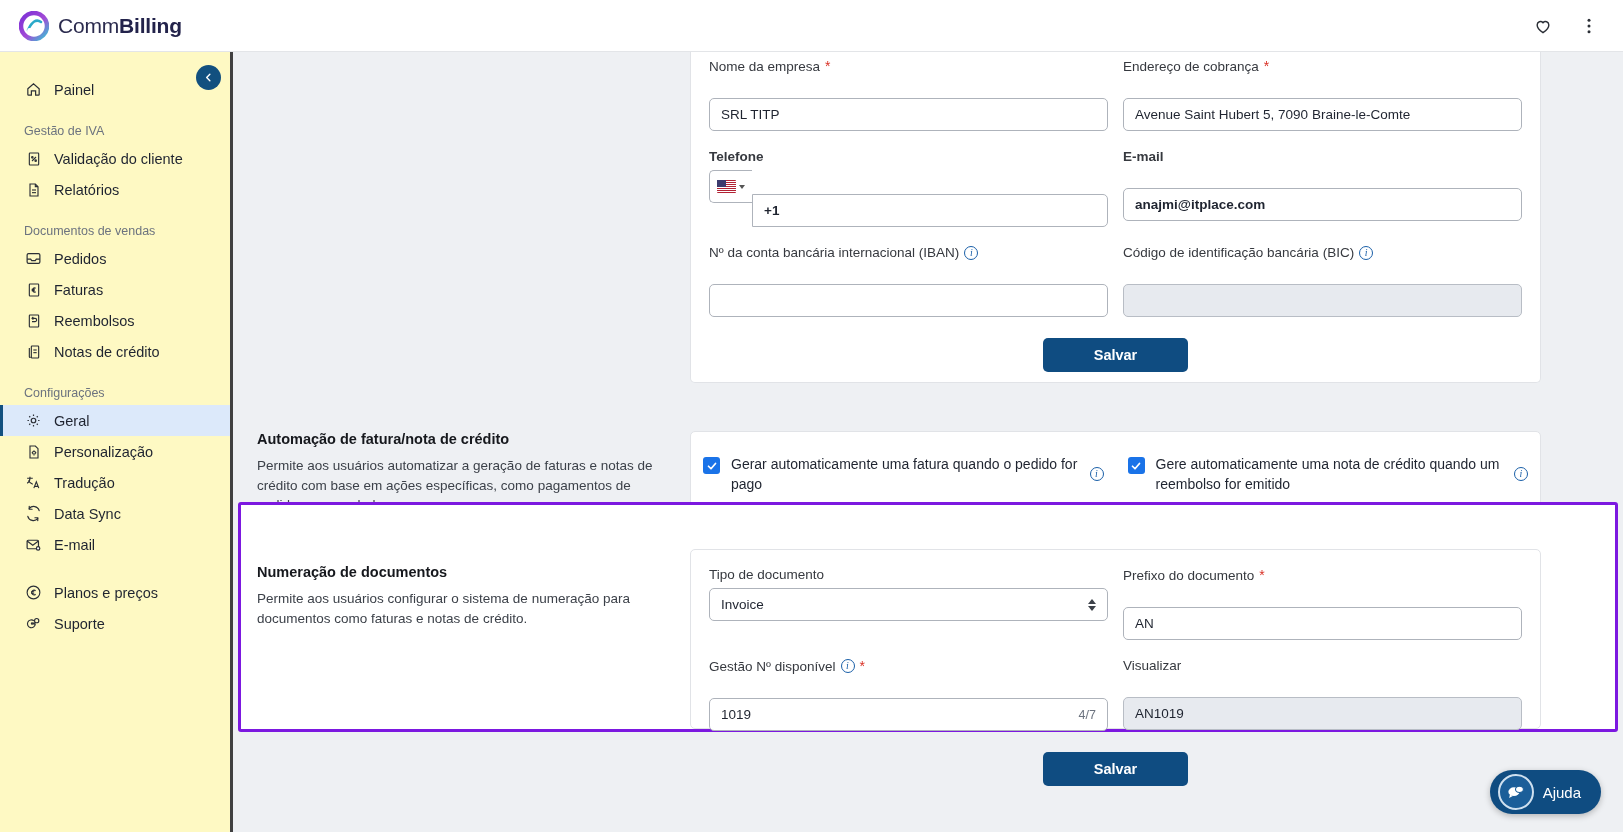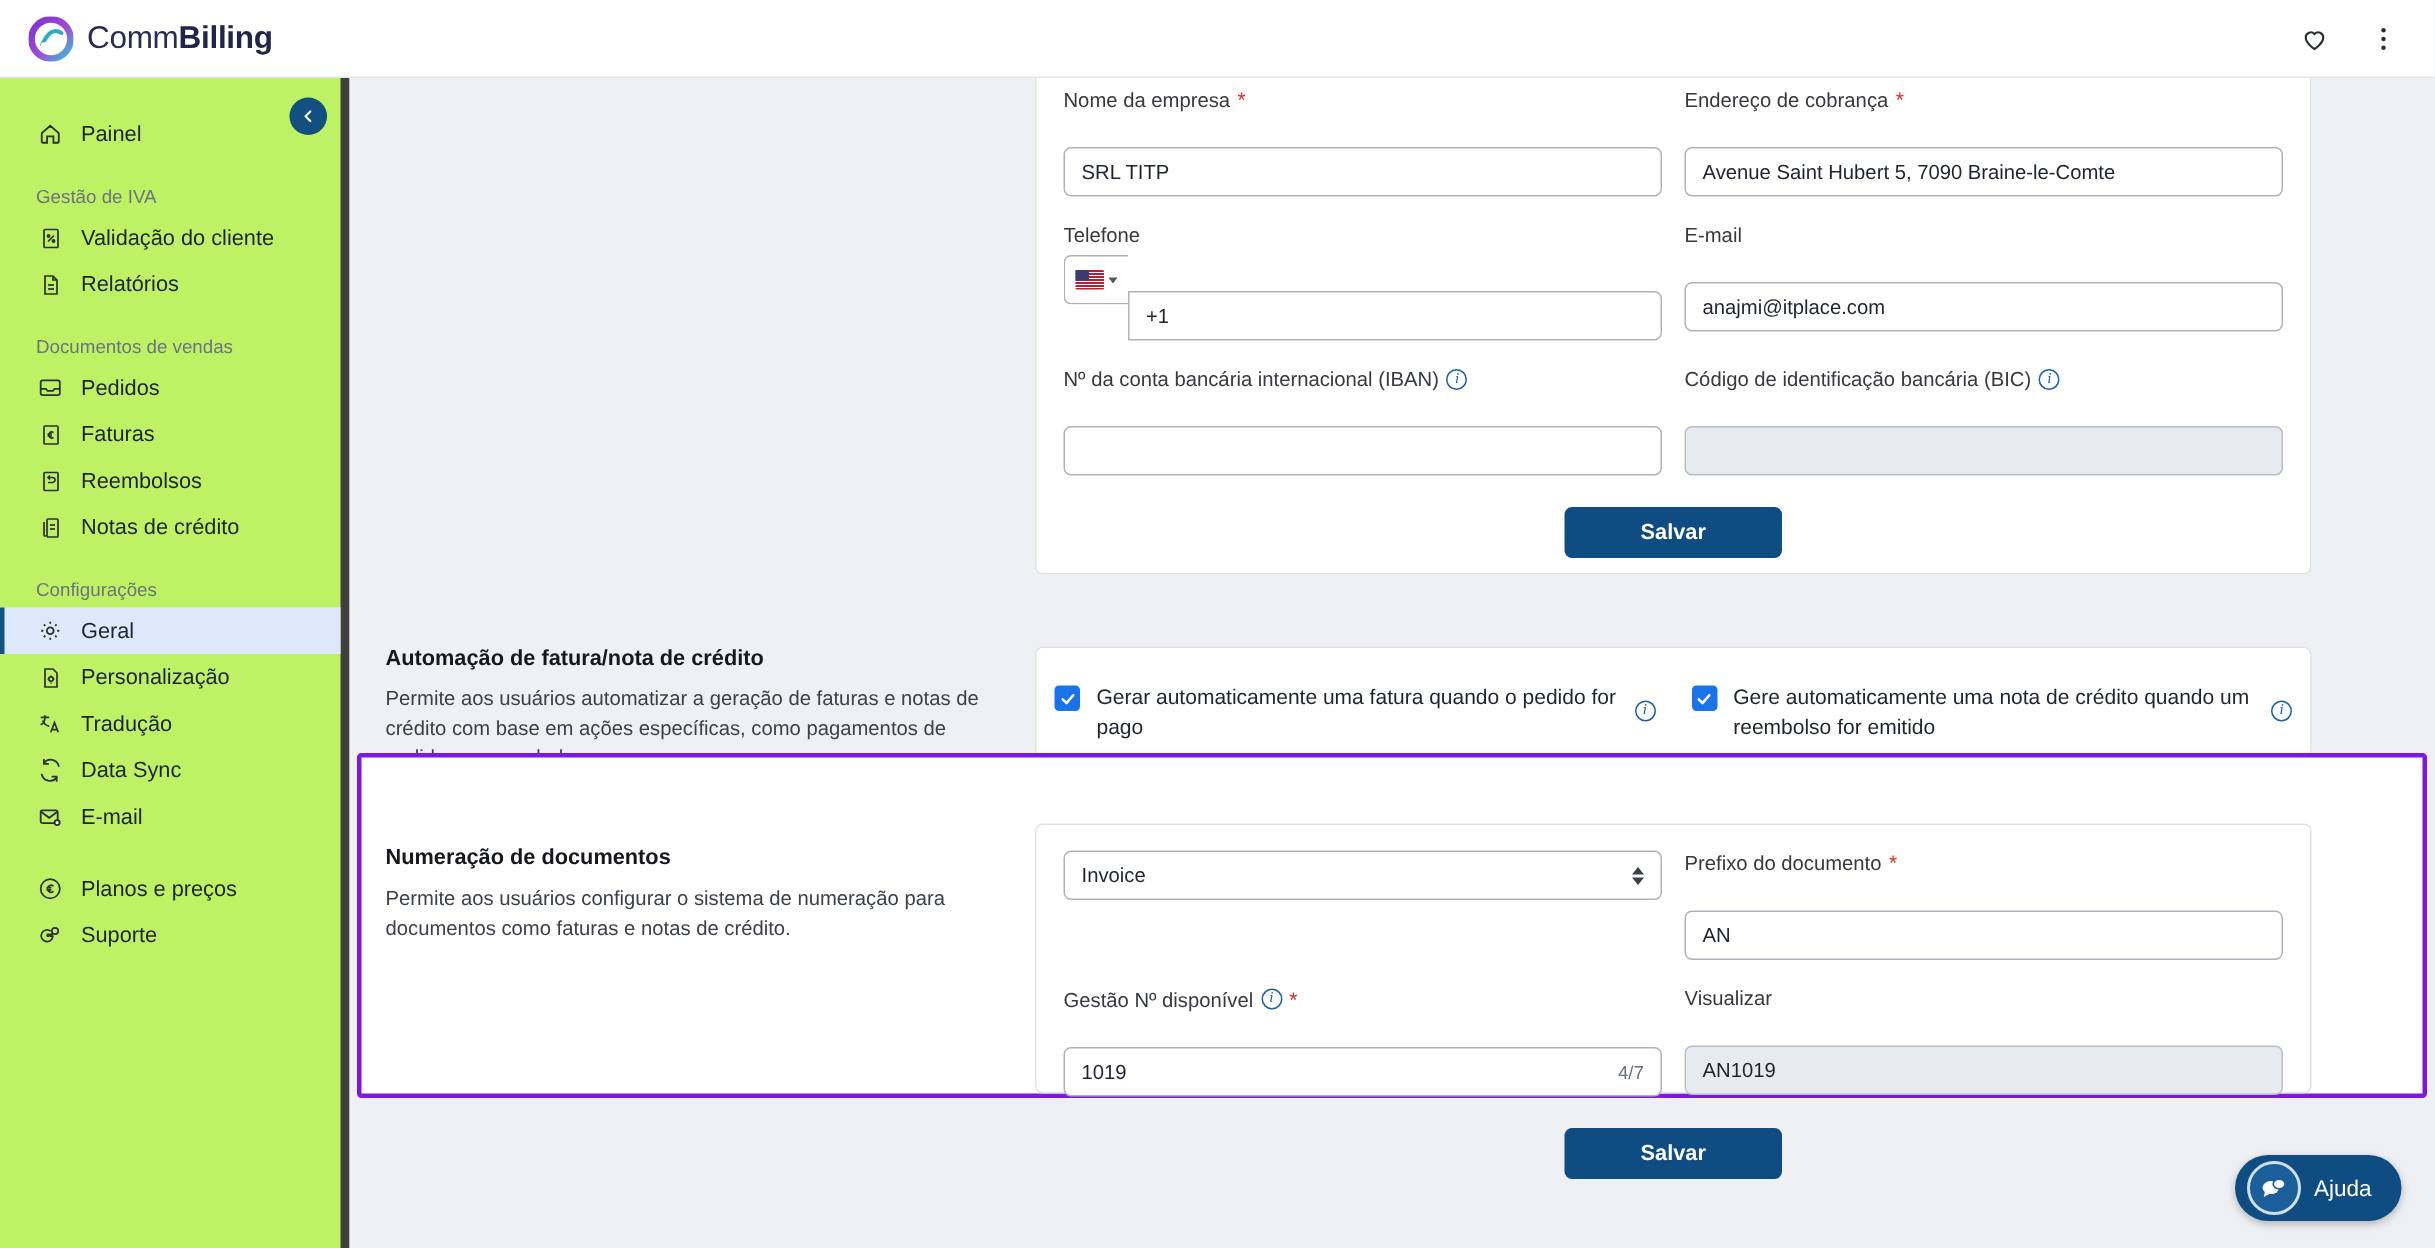--- a/index.html
+++ b/index.html
@@ -22,22 +22,22 @@
   .brand-logo { width: 30px; height: 30px; position: relative; }
   .brand-text { font-size: 21px; color: #2b2b4e; letter-spacing: -0.2px; }
   .brand-text b { color: #23234b; font-weight: 700; }
   .topbar-right { margin-left: auto; display: flex; align-items: center; gap: 22px; margin-right: 22px; }
   .icon-btn { width: 24px; height: 24px; display:flex; align-items:center; justify-content:center; cursor: pointer; }
 
   
   .sidebar {
     position: absolute; top: 52px; left: 0;
     width: 233px; height: 780px;
-    background: #bef264;
-    border-right: 6px solid #404040;
+    background: #fef9c3;
+    border-right: 3px solid #404040;
     padding-top: 22px;
   }
   .collapse-btn {
     position: absolute; top: 13px; right: 9px;
     width: 25px; height: 25px; border-radius: 50%;
     background: #12507f; color: #fff;
     display: flex; align-items: center; justify-content: center;
     font-size: 13px; cursor: pointer; z-index: 5;
   }
   .nav-section-label {
@@ -401,21 +401,21 @@
       </div>
       <div class="fcol">
         <div class="flabel">
           <span>Endereço de cobrança</span>
             <span class="req">*</span>
         </div>
         <div class="finput">Avenue Saint Hubert 5, 7090 Braine-le-Comte</div>
       </div>
     </div>
 
-    <div class="frow" style="margin-top:18px;">
+    <div class="frow" style="margin-top:18px;font-weight:bold;">
       <div class="fcol">
         <div class="flabel">Telefone</div>
         <div class="phone-wrap">
           <div class="phone-flag">
             <span class="flag"></span>
             <span class="caret-sm"></span>
           </div>
           <div class="finput phone-input">+1</div>
         </div>
       </div>
@@ -476,20 +476,21 @@
   <div class="sec3-outline"></div>
 
   <div class="sec3-left">
     <div class="sec-title">Numeração de documentos</div>
     <div class="sec-desc">Permite aos usuários configurar o sistema de numeração para documentos como faturas e notas de crédito.</div>
   </div>
 
   <div class="card sec3">
     <div class="frow" style="margin-top:17px;">
       <div class="fcol">
+        <div class="flabel">Tipo de documento</div>
         <div class="select-box">
           <span>Invoice</span>
           <span class="spinner">
             <span class="sp-up"></span>
               <span class="sp-dn"></span>
           </span>
         </div>
       </div>
       <div class="fcol">
         <div class="flabel">

